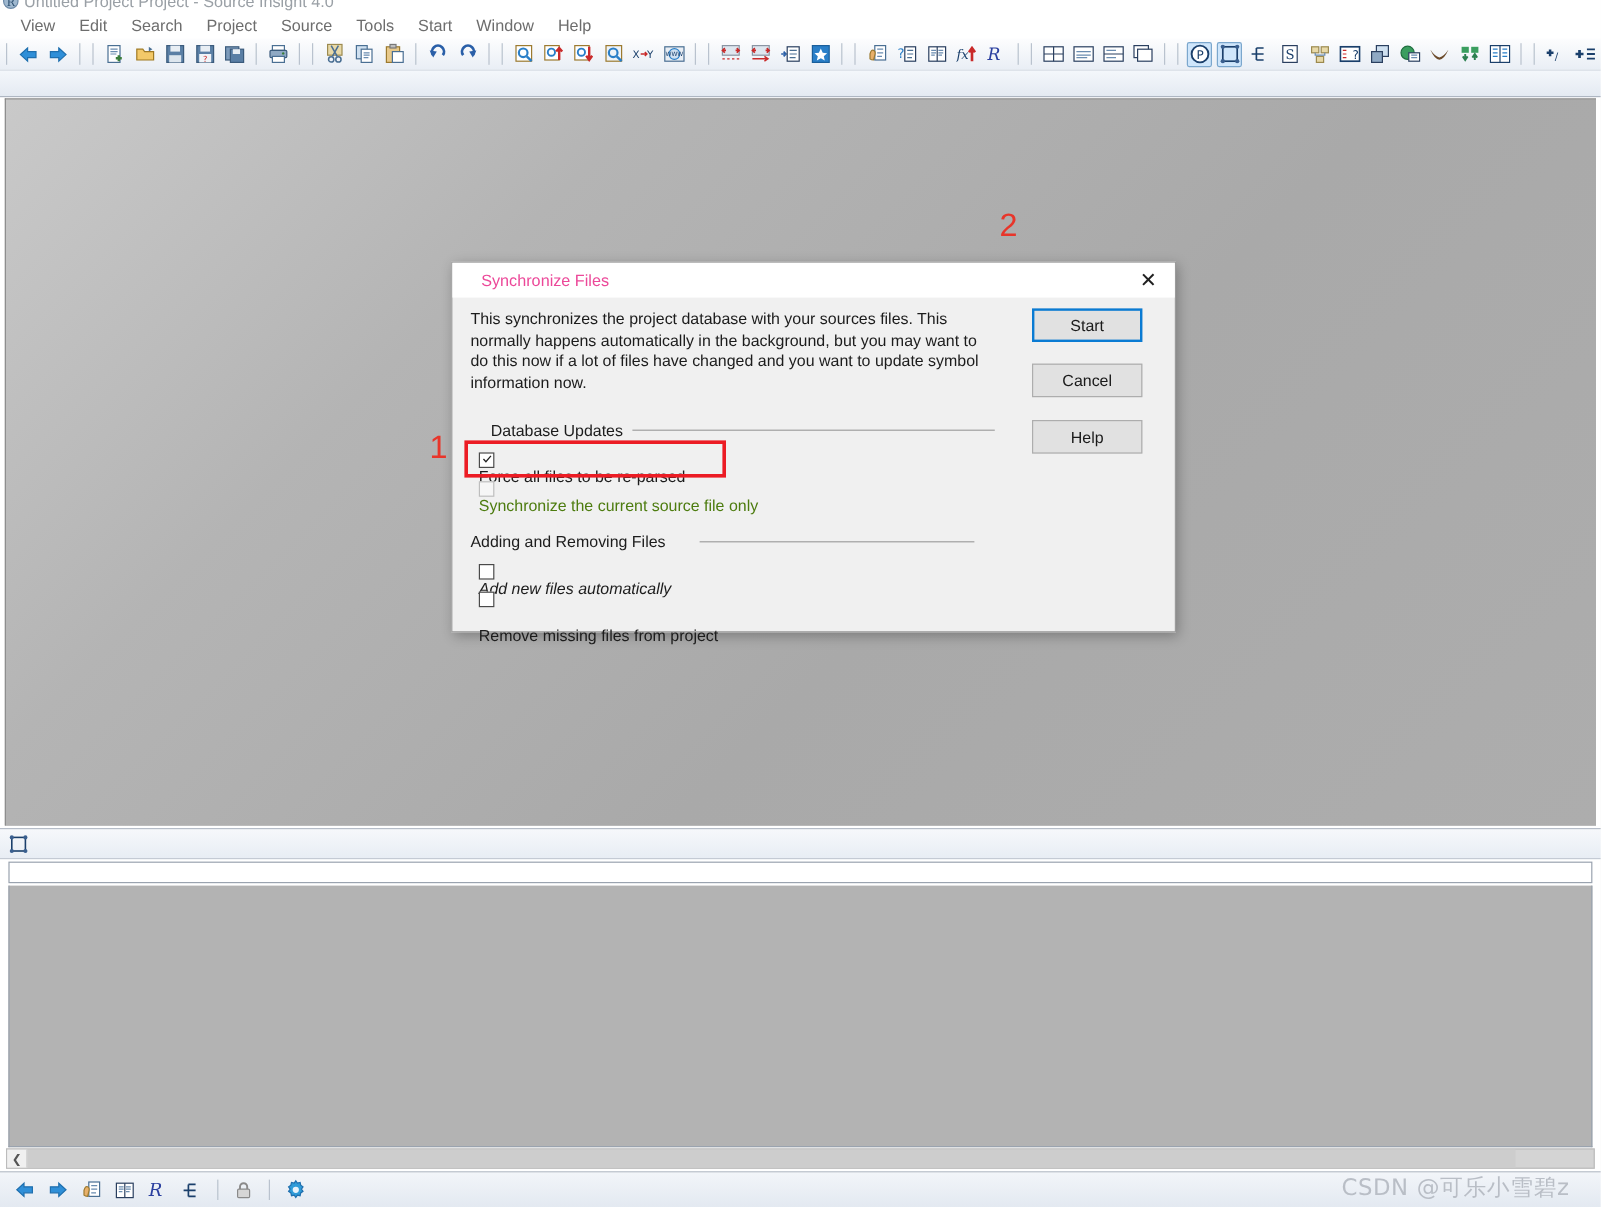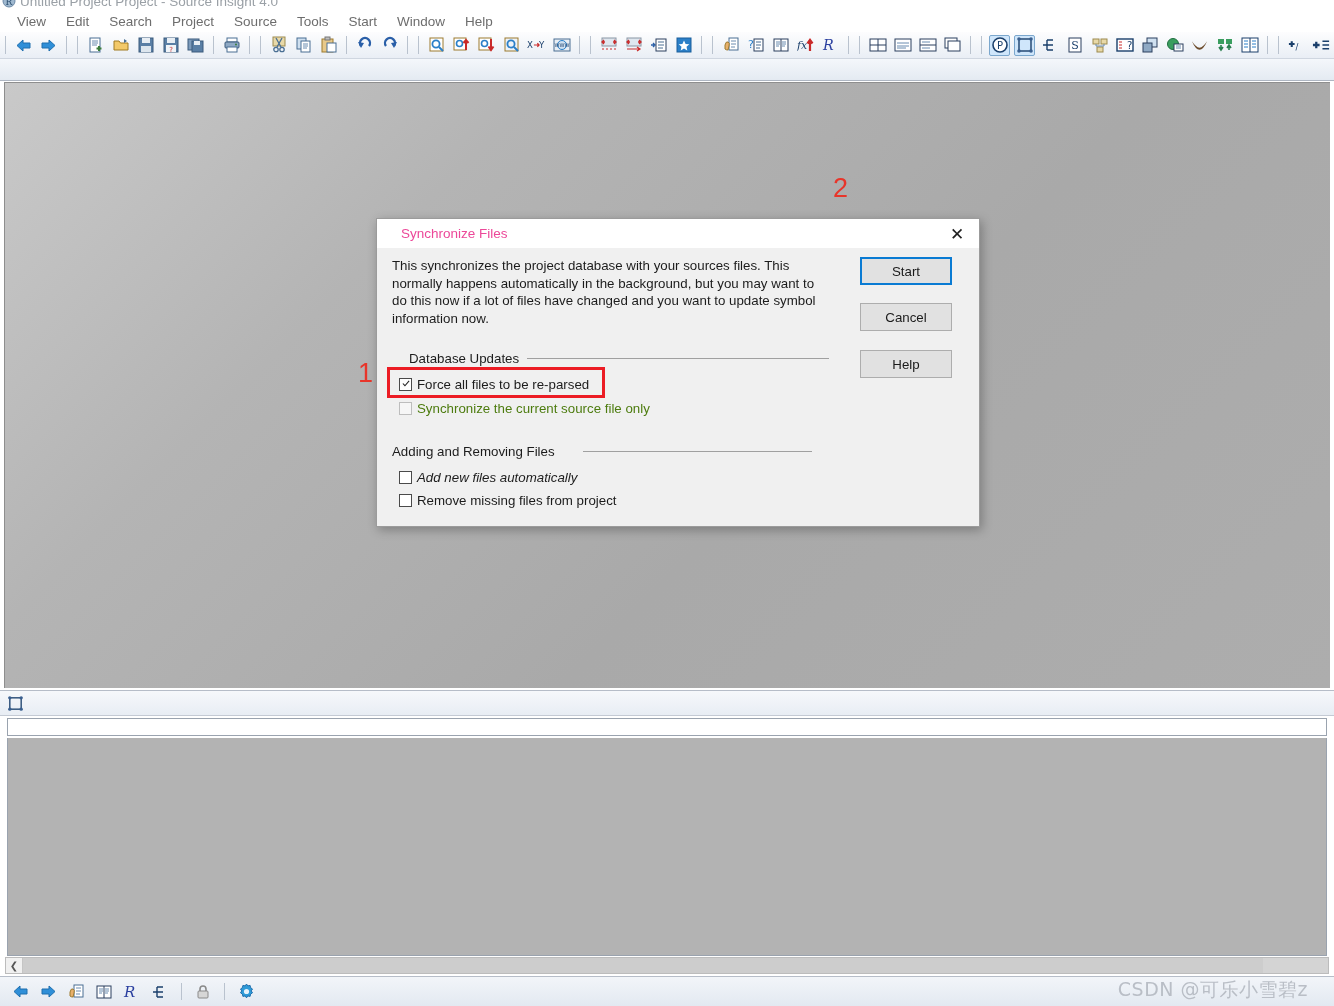--- a/index.html
+++ b/index.html
@@ -147,21 +147,21 @@
     font-size: 13.3px; color: #1c1c1c; line-height: 17.6px;
   }
   .group-head {
     position: absolute; display: flex; align-items: center; width: 420px;
   }
   .group-label {
     font-size: 13.3px; color: #1c1c1c; white-space: nowrap; padding-right: 8px;
   }
   .group-rule { flex: 1; height: 1px; background: #a0a0a0; }
   .cbrow {
-    position: absolute; display: flex; align-items: center;
+    position: absolute; display: flex;  flex-direction: column;
   }
   .cbox {
     width: 13px; height: 13px; background: #ffffff;
     border: 1px solid #4a4a4a; flex: 0 0 auto;
     position: relative; margin-right: 5px;
   }
   .cbox.disabled { border-color: #bdbdbd; background: #f6f6f6; }
   .cbox .tick {
     position: absolute; left: 2px; top: 0px;
     width: 8px; height: 9px;
@@ -670,21 +670,21 @@
     <div class="group-head" style="left:15px; top:225px;gap:20px;">
       <span class="group-label">Adding and Removing Files</span>
       <span class="group-rule"></span>
     </div>
 
     <div class="cbrow" style="left:22px; top:251px;font-style:italic;">
       <span class="cbox"></span>
       <span class="cblabel">Add new files automatically</span>
     </div>
 
-    <div class="cbrow" style="left:22px; top:274px;">
+    <div class="cbrow" style="left:22px; top:274px;gap:16px;">
       <span class="cbox"></span>
       <span class="cblabel">Remove missing files from project</span>
     </div>
 
     <div class="dlg-btn focused" style="left:483px; top:38px;">Start</div>
     <div class="dlg-btn" style="left:483px; top:84px;">Cancel</div>
     <div class="dlg-btn" style="left:483px; top:131px;">Help</div>
   </div>
 
   <div class="anno-num" style="left:358px; top:358px;">1</div>

